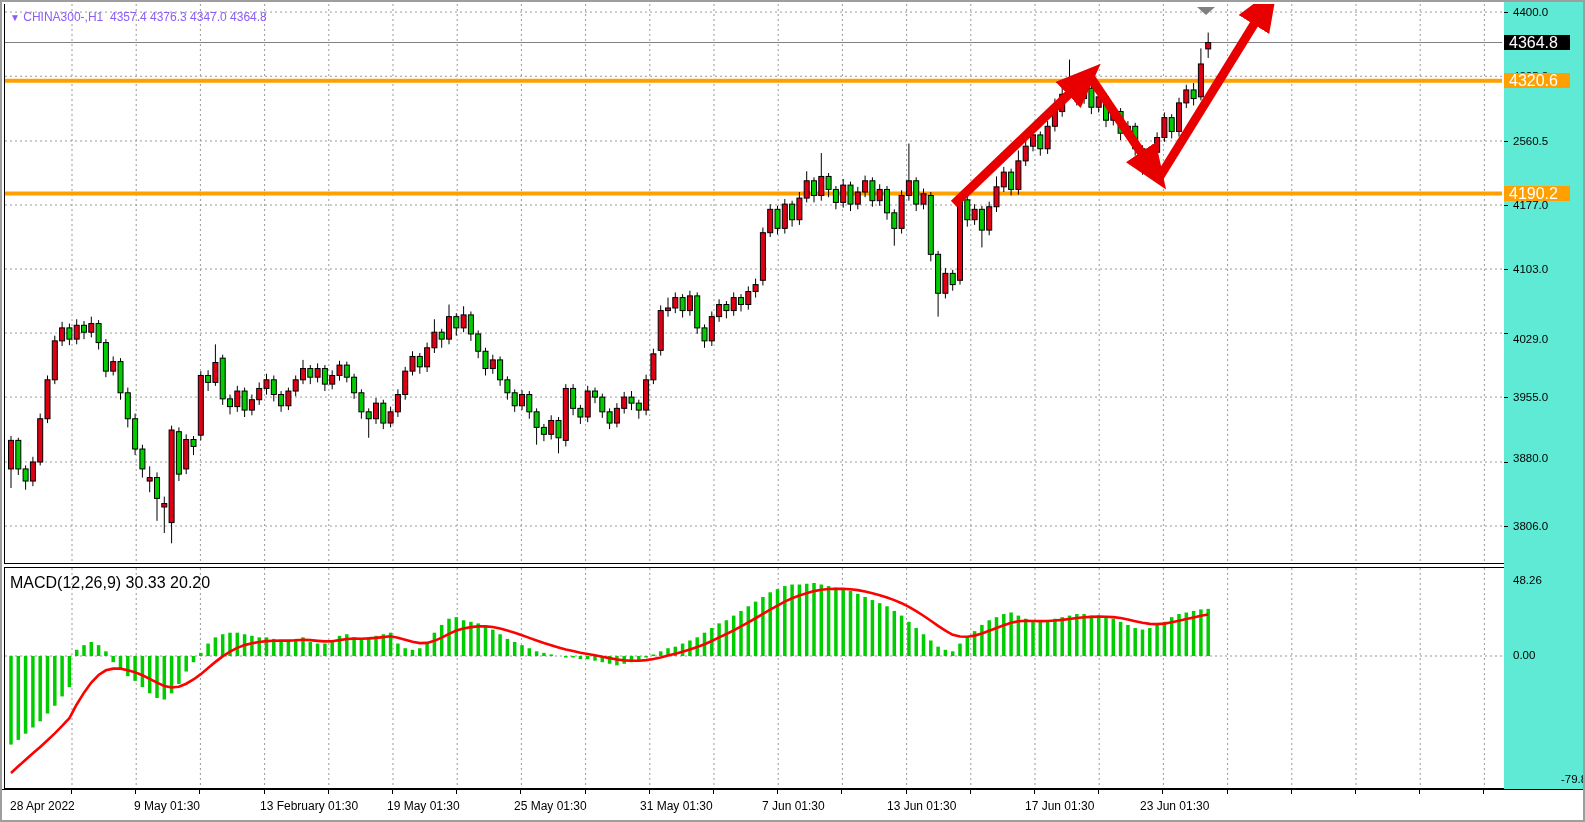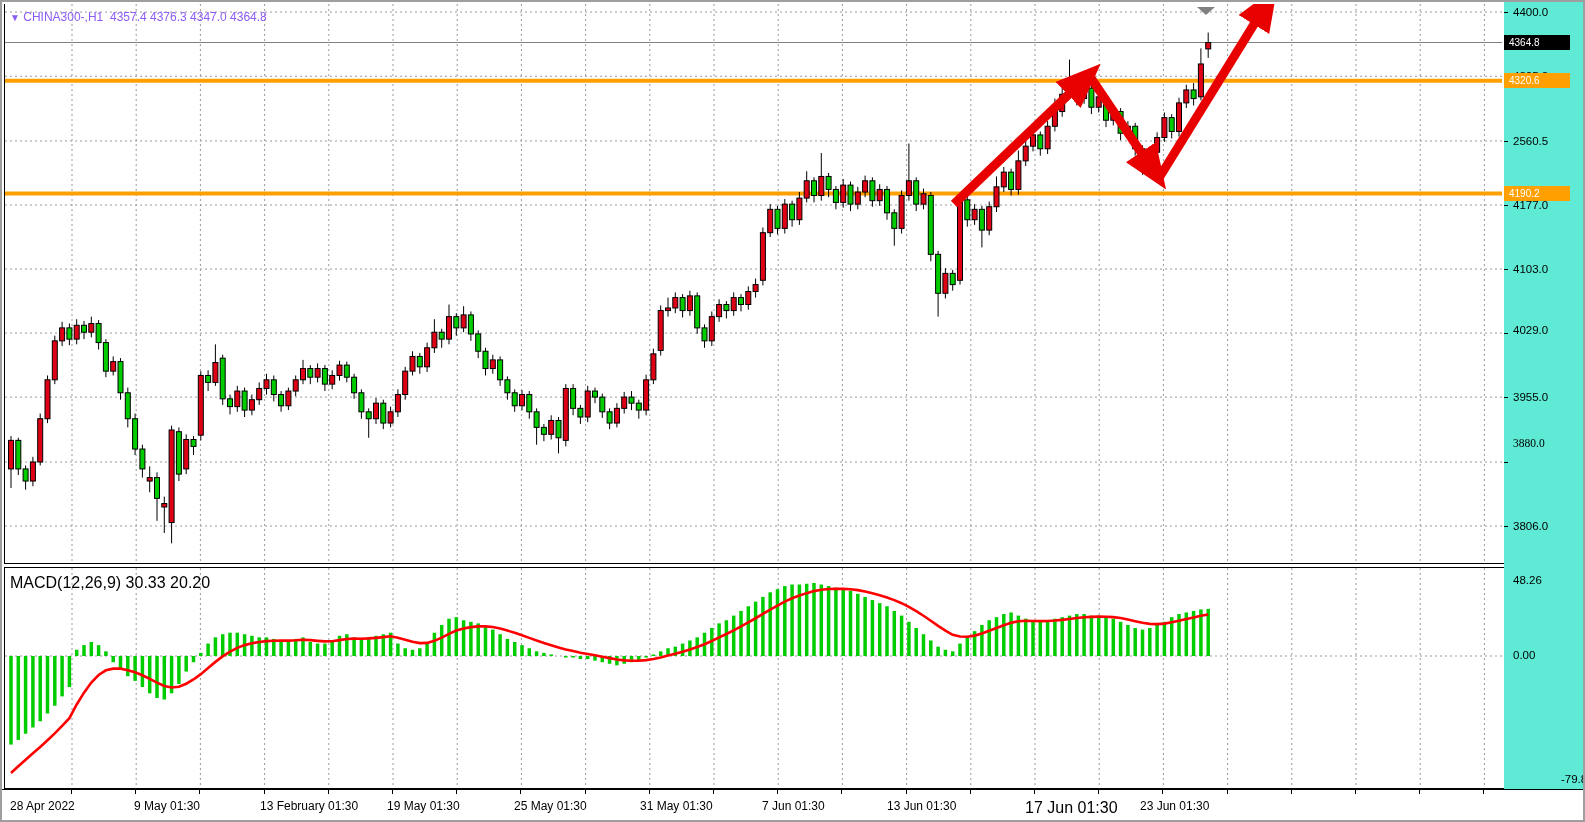--- a/index.html
+++ b/index.html
@@ -4,21 +4,21 @@
 <style>
   html,body{margin:0;padding:0;background:#d4d0c8;font-family:"Liberation Sans",sans-serif;}
   #win{position:relative;width:1585px;height:822px;background:#ffffff;border:2px solid #9e9e9e;box-sizing:border-box;overflow:hidden;}
   .panel{position:absolute;background:#fff;}
   #main-chart{left:2px;top:2px;width:1500px;height:560px;border-left:1px solid #000;border-bottom:1px solid #000;box-sizing:border-box;}
   #macd-panel{left:2px;top:565px;width:1500px;height:222px;border-left:1px solid #000;border-top:1px solid #000;border-bottom:1px solid #000;box-sizing:border-box;}
   #price-axis{left:1502px;top:0;width:81px;height:787px;background:#5eead4;}
   #date-axis{left:0;top:787px;width:1585px;height:33px;background:#fff;border-top:1px solid #000;box-sizing:border-box;}
   svg{display:block;}
   .axis-label{position:absolute;font-size:11.5px;color:#000;white-space:nowrap;}
-  .price-tag{position:absolute;left:0;width:66px;height:15px;line-height:15px;color:#fff;font-size:10px;padding-left:5px;box-sizing:border-box;}
+  .price-tag{position:absolute;left:0;width:66px;height:15px;line-height:15px;color:#fff;font-size:16px;padding-left:5px;box-sizing:border-box;}
   #chart-title{position:absolute;left:8px;top:8px;font-size:12px;color:#8b5cf6;z-index:5;}
   #macd-title{position:absolute;left:8px;top:572px;font-size:16px;color:#000;z-index:5;}
   .tick{position:absolute;background:#000;}
 </style>
 </head>
 <body>
 
 <div id="win">
 
   <div id="chart-title">
@@ -610,25 +610,25 @@
       <div class="axis-label" style="left: 9px; top: 4.04729px;">4400.0</div>
       <div class="tick" style="left: 0px; top: 10.0473px; width: 4px; height: 1px;"></div>
       <div class="axis-label" style="left: 9px; top: 68.2525px;">4325.8</div>
       <div class="tick" style="left: 0px; top: 74.2525px; width: 4px; height: 1px;"></div>
       <div class="axis-label" style="left: 9px; top: 132.977px;">2560.5</div>
       <div class="tick" style="left: 0px; top: 138.977px; width: 4px; height: 1px;"></div>
       <div class="axis-label" style="left: 9px; top: 197.009px;">4177.0</div>
       <div class="tick" style="left: 0px; top: 203.009px; width: 4px; height: 1px;"></div>
       <div class="axis-label" style="left: 9px; top: 261.041px;">4103.0</div>
       <div class="tick" style="left: 0px; top: 267.041px; width: 4px; height: 1px;"></div>
-      <div class="axis-label" style="left: 9px; top: 322px;">4029.0</div>
+      <div class="axis-label" style="left: 9px; top: 331px;">4029.0</div>
       <div class="tick" style="left: 0px; top: 331.074px; width: 4px; height: 1px;"></div>
       <div class="axis-label" style="left: 9px; top: 389.106px;">3955.0</div>
       <div class="tick" style="left: 0px; top: 395.106px; width: 4px; height: 1px;"></div>
-      <div class="axis-label" style="left: 9px; top: 435px; font-family: Liberation Serif, serif;">3880.0</div>
+      <div class="axis-label" style="left: 9px; top: 450px;">3880.0</div>
       <div class="tick" style="left: 0px; top: 460.003px; width: 4px; height: 1px;"></div>
       <div class="axis-label" style="left: 9px; top: 518.035px;">3806.0</div>
       <div class="tick" style="left: 0px; top: 524.035px; width: 4px; height: 1px;"></div>
       <div class="price-tag" style="background: rgb(0, 0, 0); top: 33.0058px;">4364.8</div>
       <div class="price-tag" style="background: rgb(255, 160, 0); top: 71.2521px;">4320.6</div>
       <div class="price-tag" style="background: rgb(255, 160, 0); top: 184.087px;">4190.2</div>
       <div class="axis-label" style="left: 9px; top: 572.004px;">48.26</div>
       <div class="axis-label" style="left: 9px; top: 647px;">0.00</div>
       <div class="axis-label" style="left: 9px; top: 771.04px; margin-left: 48px;">-79.82</div>
     </div>
@@ -658,17 +658,17 @@
       <div class="tick" style="left: 1417.2px; top: 0px; width: 1px; height: 4px;"></div>
       <div class="tick" style="left: 1481.4px; top: 0px; width: 1px; height: 4px;"></div>
       <div class="axis-label" style="left: 8px; top: 9px; font-size: 12px; text-align: right;">28 Apr 2022</div>
       <div class="axis-label" style="left: 132px; top: 9px; font-size: 12px;">9 May 01:30</div>
       <div class="axis-label" style="left: 258px; top: 9px; font-size: 12px;">13 February 01:30</div>
       <div class="axis-label" style="left: 385px; top: 9px; font-size: 12px;">19 May 01:30</div>
       <div class="axis-label" style="left: 512px; top: 9px; font-size: 12px;">25 May 01:30</div>
       <div class="axis-label" style="left: 638px; top: 9px; font-size: 12px;">31 May 01:30</div>
       <div class="axis-label" style="left: 760px; top: 9px; font-size: 12px;">7 Jun 01:30</div>
       <div class="axis-label" style="left: 885px; top: 9px; font-size: 12px;">13 Jun 01:30</div>
-      <div class="axis-label" style="left: 1023px; top: 9px; font-size: 16px;">17 Jun 01:30</div>
+      <div class="axis-label" style="left: 1023px; top: 9px; font-size: 12px;">17 Jun 01:30</div>
       <div class="axis-label" style="left: 1138px; top: 9px; font-size: 12px;">23 Jun 01:30</div>
     </div>
 
 </div>
 
 </body></html>

